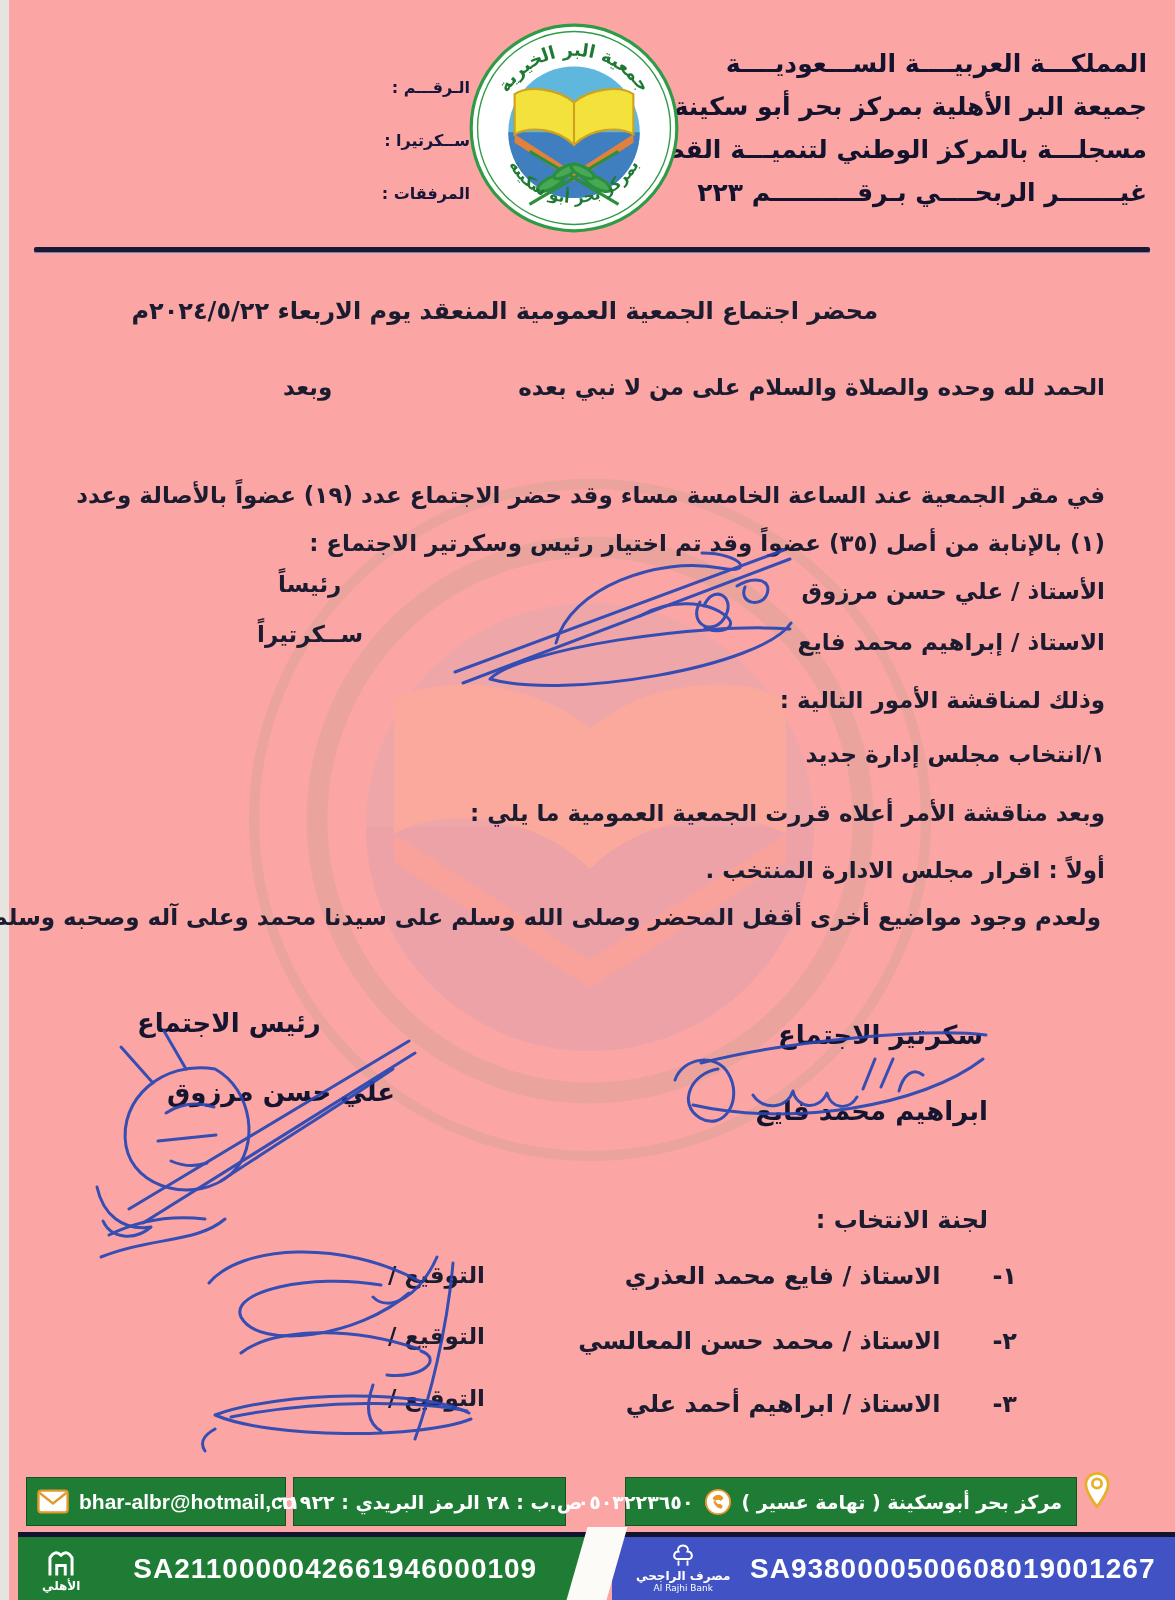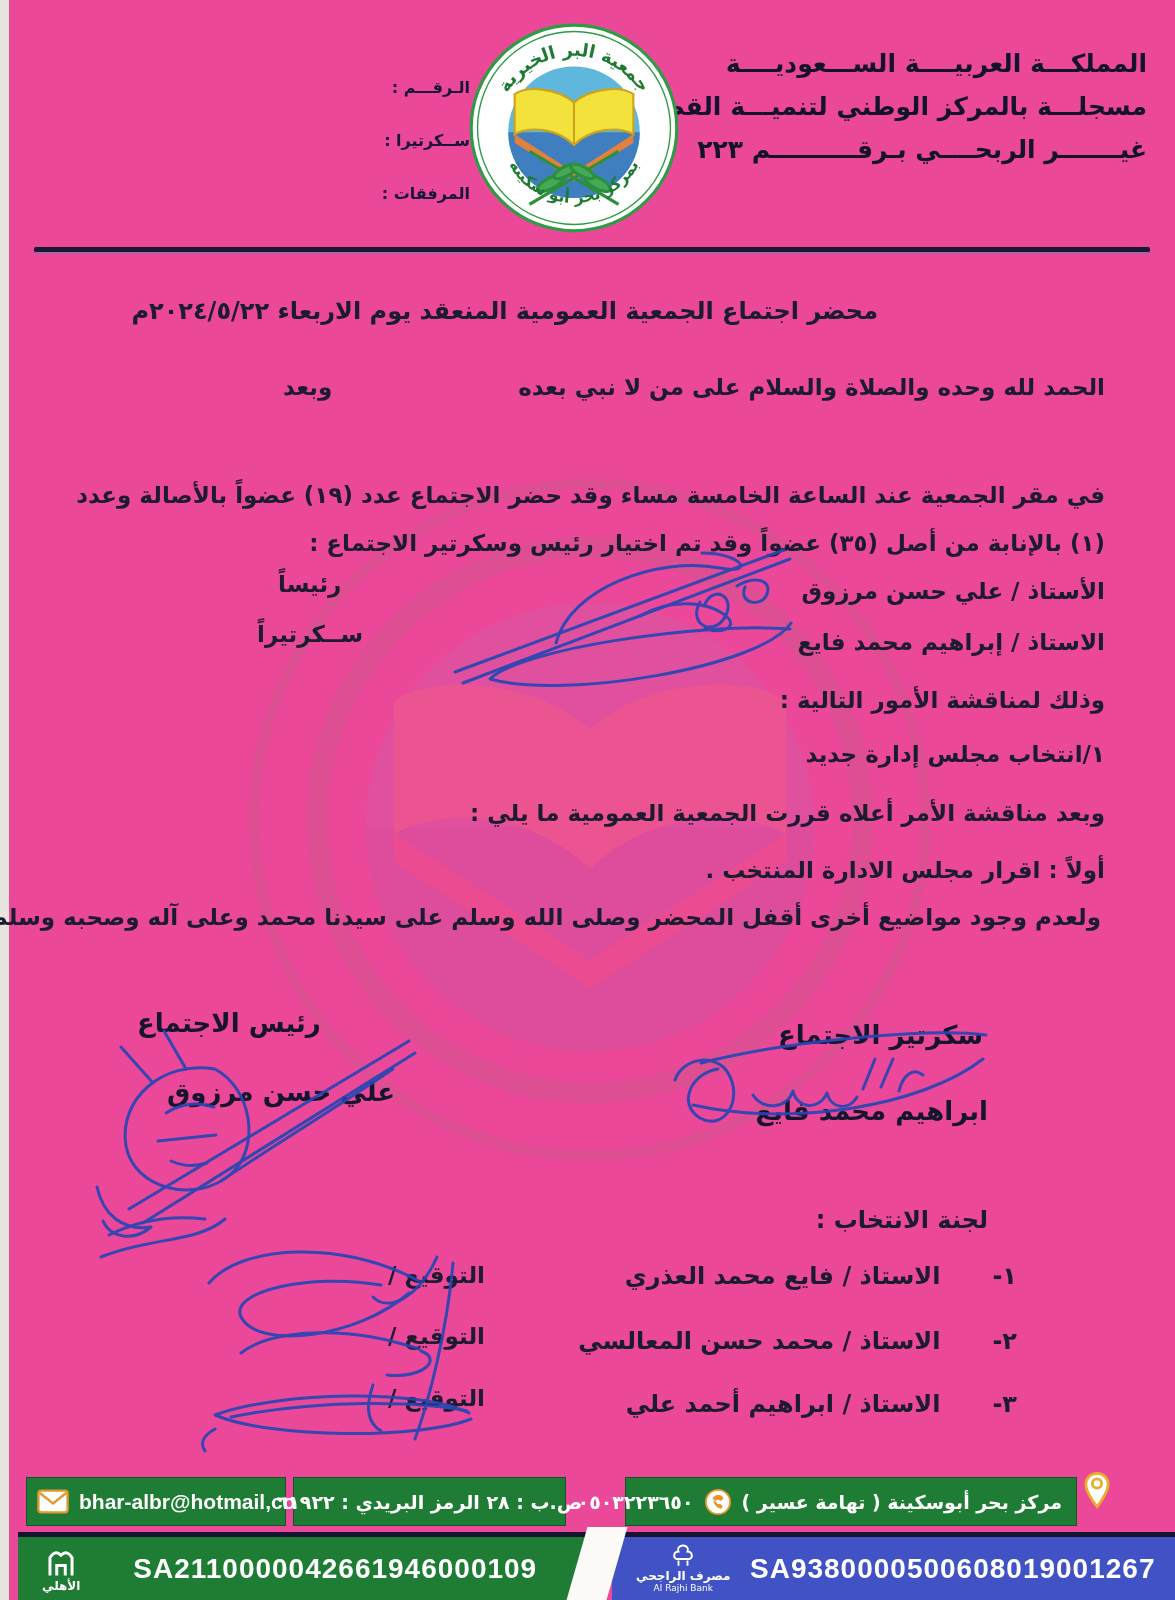--- a/index.html
+++ b/index.html
@@ -1,19 +1,19 @@
 <!DOCTYPE html>
 <html><head>
 <meta charset="utf-8">
 <style>
   html,body { margin:0; padding:0; }
   body { width:1175px; height:1600px; background:#e9e7e2; }
   .page {
     position:relative; width:1175px; height:1600px; overflow:hidden;
-    background:#ec4899;
+    background:#fca5a5;
     font-family:"DejaVu Sans", sans-serif;
     color:#1d1d33;
   }
   .edge-strip { position:absolute; left:0; top:0; width:9px; height:1600px; background:#e6e4df; }
   .abs { position:absolute; white-space:nowrap; }
   .ar { direction:rtl; unicode-bidi:isolate; }
   .ltr { direction:ltr; unicode-bidi:isolate; }
 
   
   .org-lines { top:42px; right:28px; text-align:right; font-size:25px; font-weight:700;
@@ -67,20 +67,21 @@
     <circle cx="100" cy="100" r="96" fill="none" stroke="#2f9b44" stroke-width="3"></circle>
     <circle cx="100" cy="100" r="78" fill="none" stroke="#2f9b44" stroke-width="6"></circle>
     <circle cx="100" cy="102" r="64" fill="#5fb7dd"></circle>
     <path d="M36,102 a64,64 0 0,0 128,0 z" fill="#3f7fc0"></path>
     <path d="M100,74 C84,60 56,58 44,66 L44,104 C58,96 84,98 100,114 C116,98 142,96 156,104 L156,66 C144,58 116,60 100,74 Z" fill="#f3e23c"></path>
     <path d="M44,104 L100,140 L156,104 L156,112 L100,148 L44,112 Z" fill="#e2813c"></path>
   </svg>
 
   <div class="abs org-lines ar">
     <div>المملكـــة العربيــــة الســـعوديــــة</div>
+    <div>جميعة البر الأهلية بمركز بحر أبو سكينة</div>
     <div>مسجلـــة بالمركز الوطني لتنميـــة القطاع</div>
     <div>غيـــــــر الربحــــي بـرقــــــــــم ٢٢٣</div>
   </div>
 
   <svg class="abs" style="left:468px;top:22px;" width="212" height="212" viewBox="0 0 200 200">
     <circle cx="100" cy="100" r="97" fill="#ffffff" stroke="#2f9b44" stroke-width="3"></circle>
     <circle cx="100" cy="100" r="91" fill="none" stroke="#2f9b44" stroke-width="1.3"></circle>
     <circle cx="100" cy="104" r="62" fill="#5fb7dd"></circle>
     <path d="M38,104 a62,62 0 0,0 124,0 z" fill="#3f7fc0"></path>
     <g>

